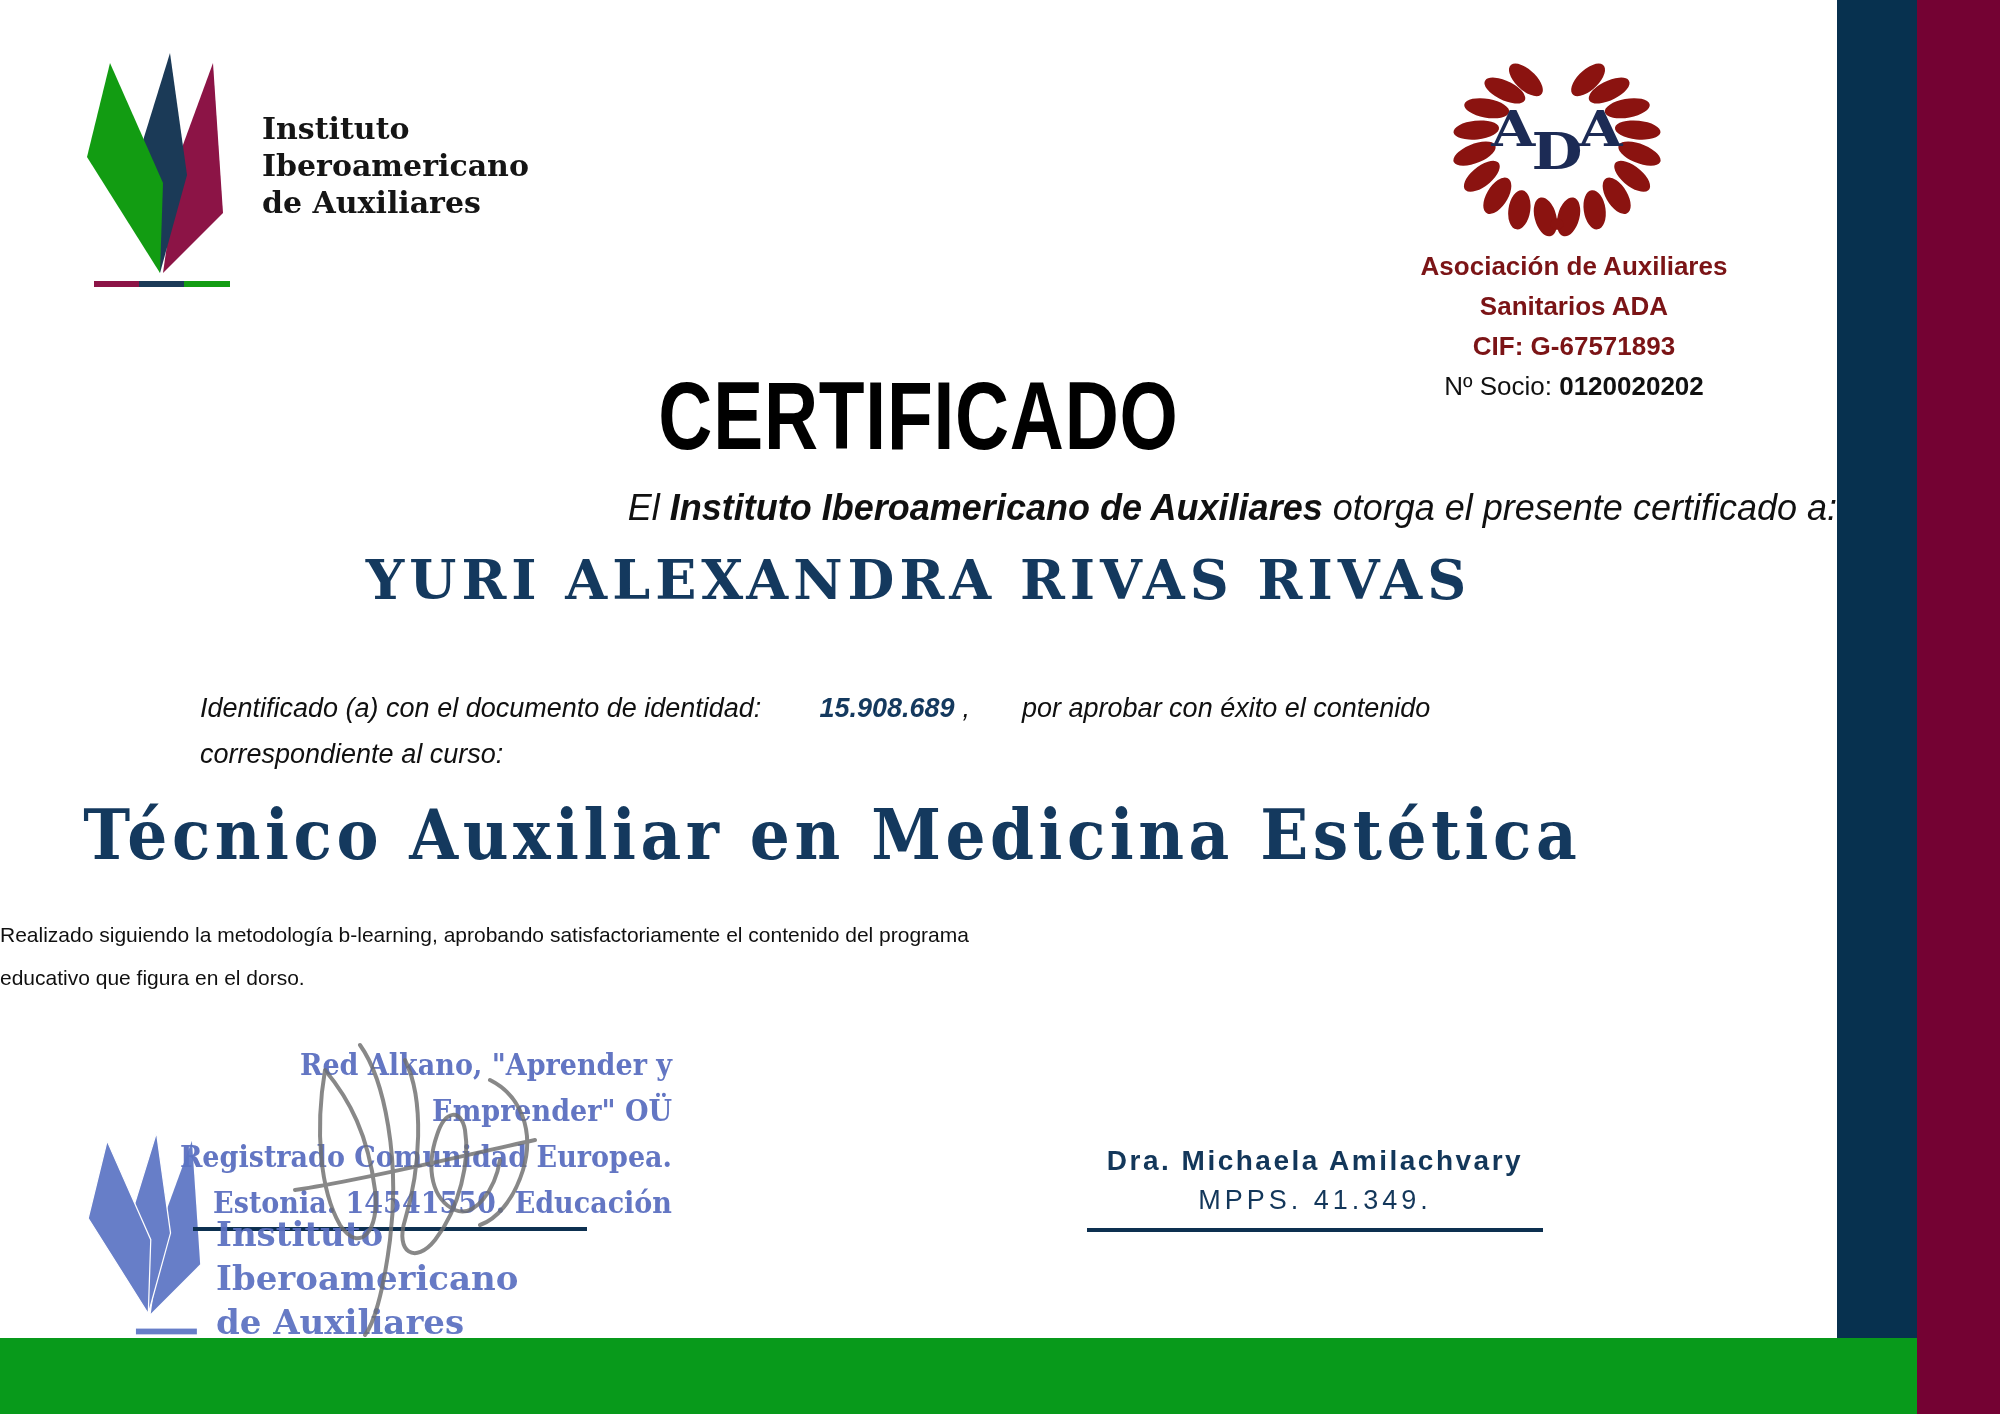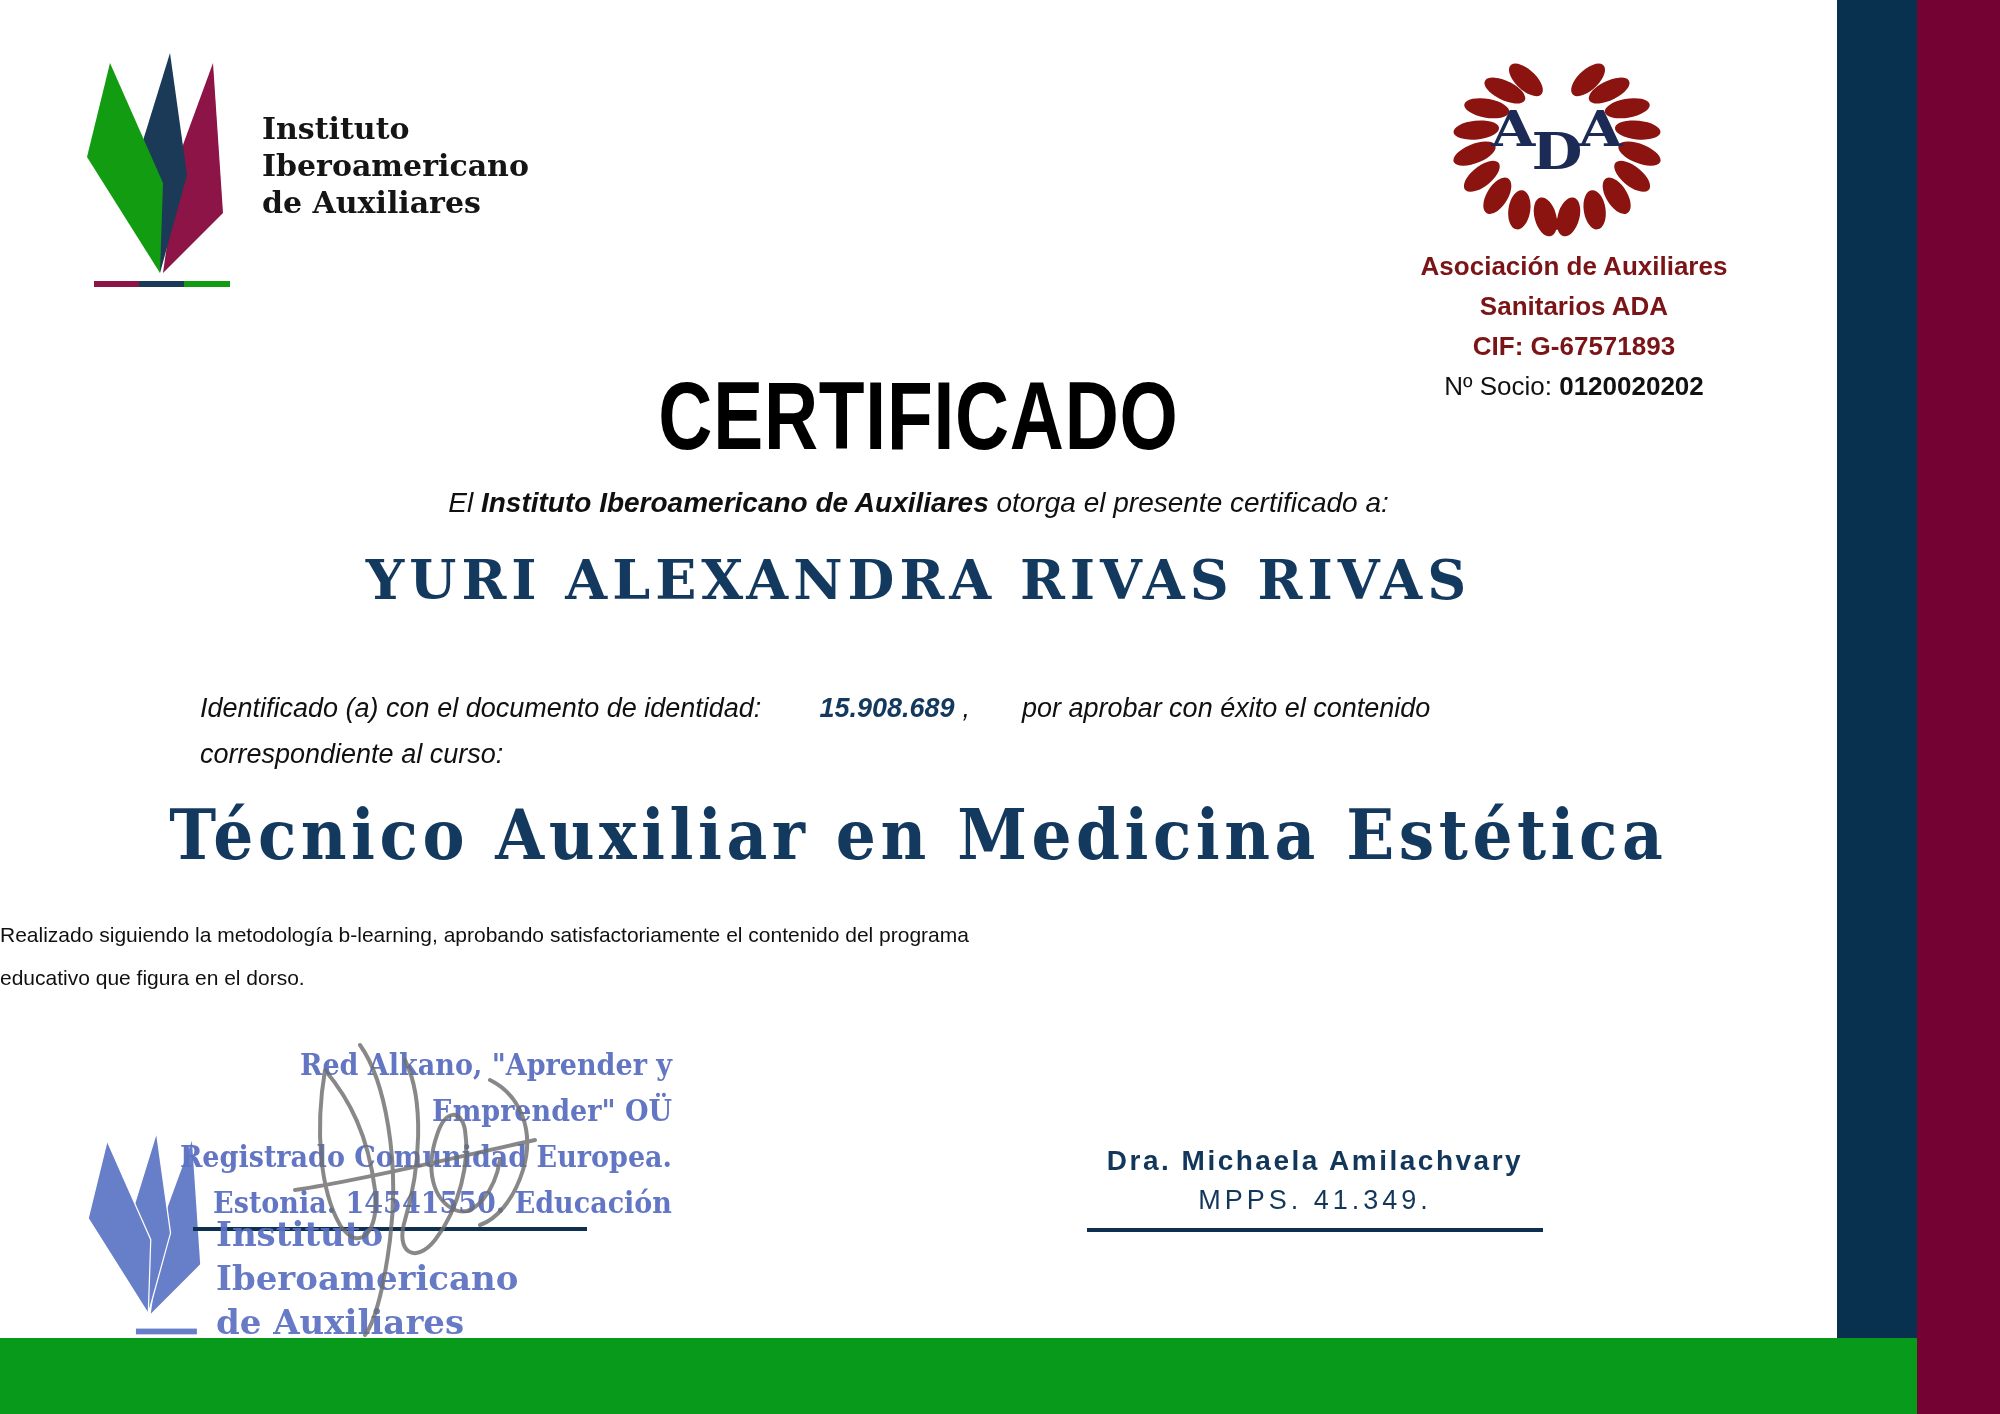--- a/index.html
+++ b/index.html
@@ -24,31 +24,31 @@
     font-weight:700;font-size:26px;line-height:40px;color:#7b1416;
   }
   .ada-socio{font-weight:400;color:#111;}
   .ada-socio b{font-weight:700;}
   
   .title-row{position:absolute;left:0;top:368px;width:1837px;text-align:center;}
   .title-inner{
     display:inline-block;font-weight:800;font-size:96px;line-height:1;
     letter-spacing:1px;transform:scaleX(.78);color:#000;
   }
-  .intro-row{position:absolute;left:0;top:487px;width:1837px;text-align:center;
-    font-style:italic;font-size:28px;color:#101010;}
+  .intro-row{position:absolute;left:0;top:487px;width:1837px;text-align:right;
+    font-style:italic;font-size:36px;color:#101010;}
   .intro-row b{font-weight:700;}
   .name-row{position:absolute;left:0;top:548px;width:1837px;text-align:center;
     font-family:"DejaVu Serif",serif;font-weight:700;font-size:54px;letter-spacing:5px;color:#14395e;}
   .ident-block{position:absolute;left:200px;top:685px;width:1500px;
     font-style:italic;font-size:27px;line-height:46px;color:#101010;}
   .ident-id{font-weight:700;color:#14395e;margin-left:58px;}
   .ident-comma{margin-left:8px;}
   .ident-after{margin-left:52px;}
-  .course-row{position:absolute;left:0;top:793px;width:1837px;text-align:center;}
+  .course-row{position:absolute;left:0;top:793px;width:1837px;text-align:left;}
   .course-inner{display:inline-block;font-family:"DejaVu Serif",serif;font-weight:700;
     font-size:70px;letter-spacing:5px;transform:scaleX(.9);color:#14395e;white-space:nowrap;}
   .desc-row{position:absolute;left:0;top:913px;width:1837px;text-align:left;
     font-size:21px;line-height:43px;color:#101010;}
   .fecha-row{position:absolute;left:0;top:1003px;width:1760px;text-align:center;
     font-style:italic;font-size:27px;color:#101010;}
   .fecha-row span{display:inline-block;}
   .fecha-day{margin-left:40px;}
   .fecha-sep1{margin-left:30px;}
   .fecha-month{margin-left:14px;}

